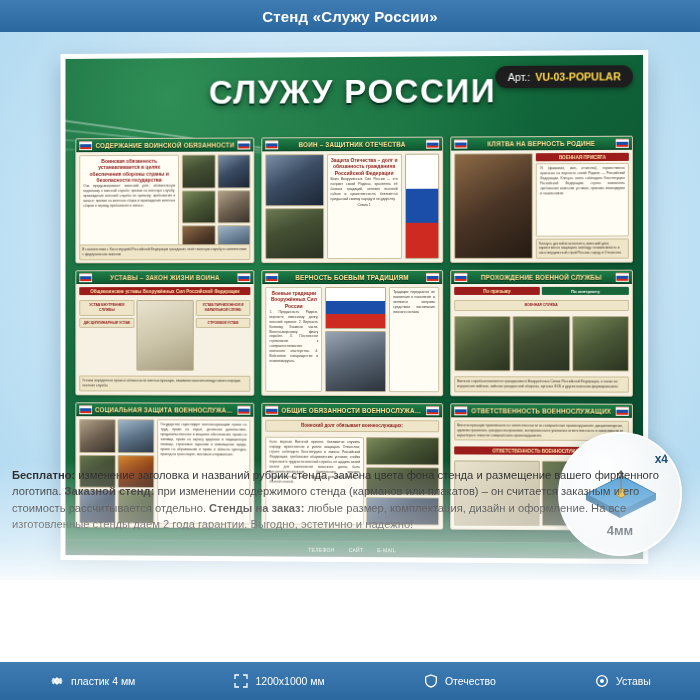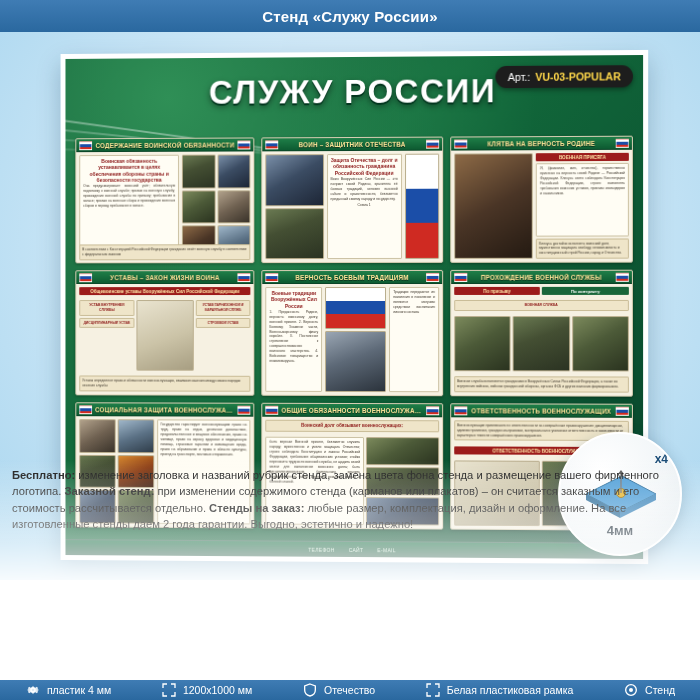--- a/index.html
+++ b/index.html
@@ -156,21 +156,21 @@
   
   .desc{
     position:absolute;left:0;right:0;bottom:48px;
     padding:0 12px;
     font-size:11.2px;line-height:1.45;color:#1a1a1a;text-align:left;
   }
   .desc b{font-weight:bold;}
 
   
   .iconbar{
-    position:absolute;left:0;right:0;bottom:0;height:20px;
+    position:absolute;left:0;right:0;bottom:0;height:38px;
     background:#2e6da4;
     background:linear-gradient(180deg,#3f7cb4 0%, #2a689f 100%);
     display:flex;align-items:center;justify-content:space-around;color:#fff;
   }
   .ib{display:flex;align-items:center;gap:6px;font-size:10.5px;}
   .ib svg{flex:0 0 auto;}
 </style>
 </head>
 <body>
 
@@ -428,28 +428,22 @@
     <span>1200x1000 мм</span>
   </div>
 
   <div class="ib">
     <svg width="16" height="16" viewBox="0 0 24 24">
       <path fill="none" stroke="#fff" stroke-width="2" d="M12 3l8 3v6c0 5-3.5 8-8 9-4.5-1-8-4-8-9V6l8-3z"></path>
     </svg>
     <span>Отечество</span>
   </div>
 
-  <div class="ib">
-    <svg width="16" height="16" viewBox="0 0 24 24">
-      <path fill="none" stroke="#fff" stroke-width="2" d="M3 9V3h6M21 9V3h-6M3 15v6h6M21 15v6h-6"></path>
-    </svg>
-    <span>Белая пластиковая рамка</span>
-  </div>
 
   <div class="ib">
     <svg width="16" height="16" viewBox="0 0 24 24">
       <circle cx="12" cy="12" r="8" fill="none" stroke="#fff" stroke-width="2"></circle>
       <circle cx="12" cy="12" r="3" fill="#fff"></circle>
     </svg>
-    <span>Стенд</span>
+    <span>Уставы</span>
   </div>
 
 </div>
 
 </body></html>

